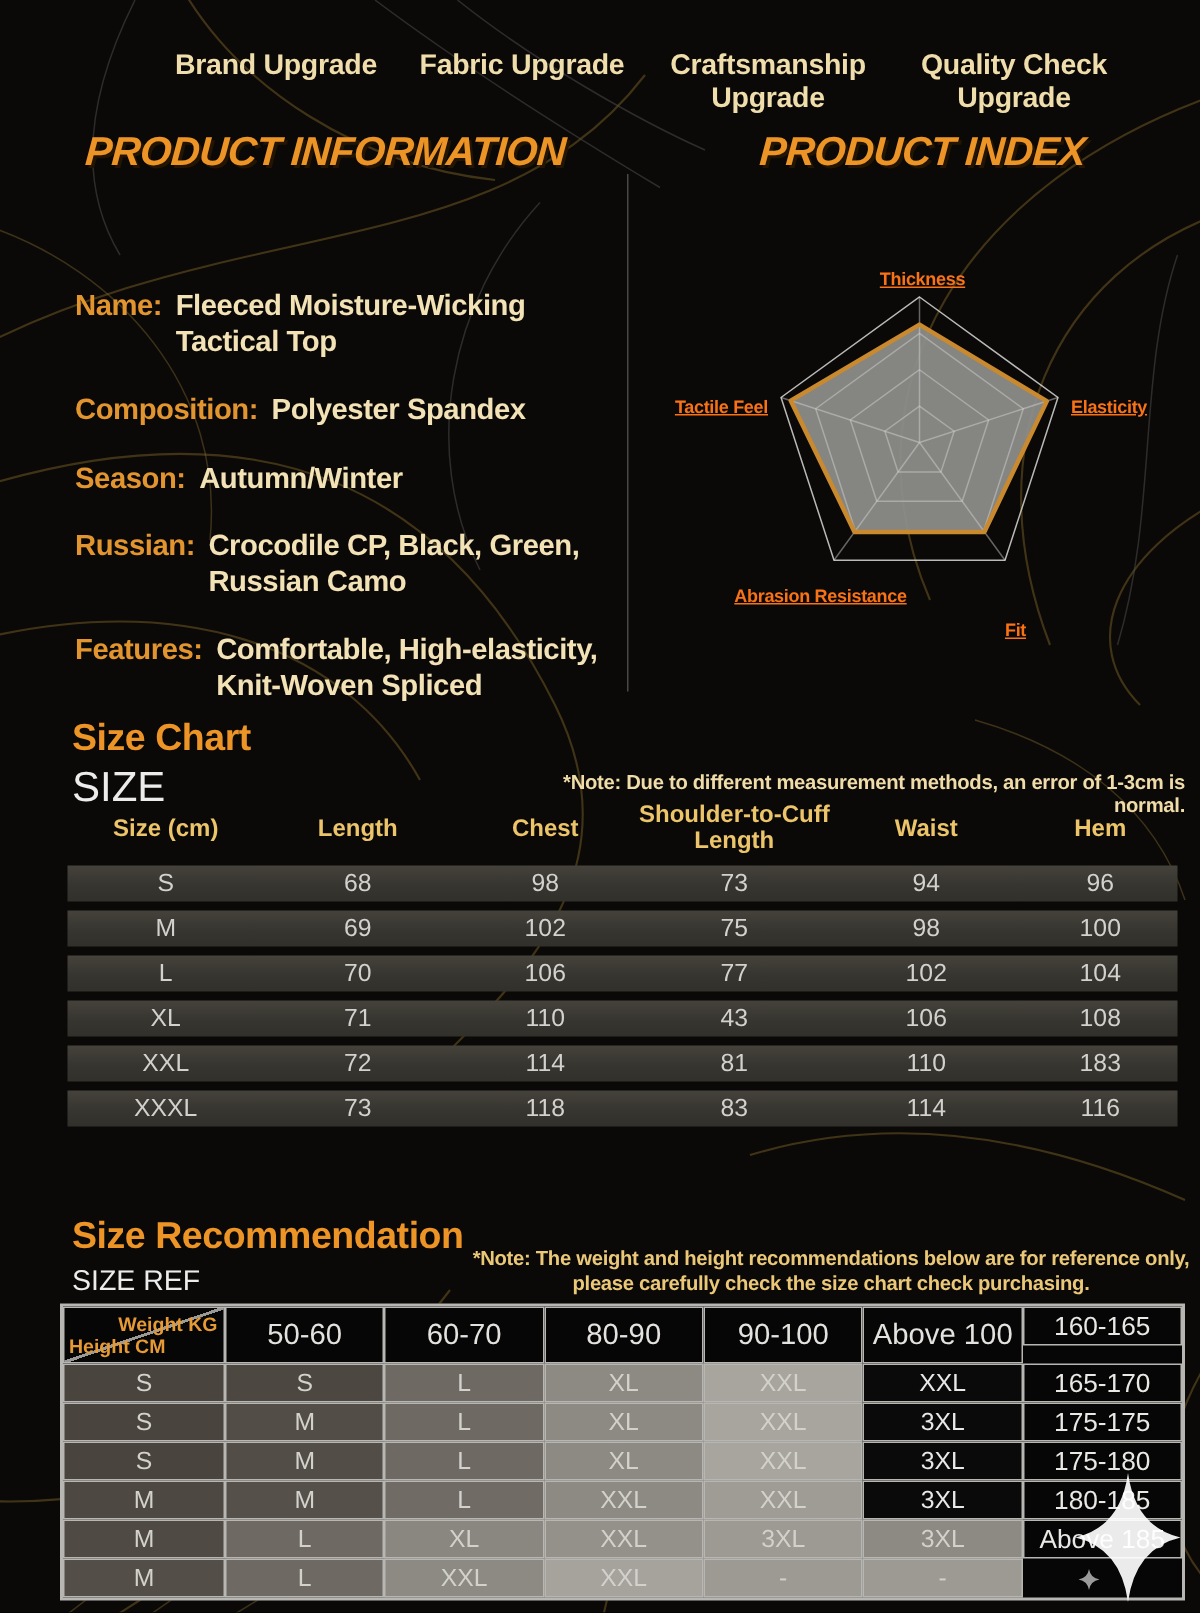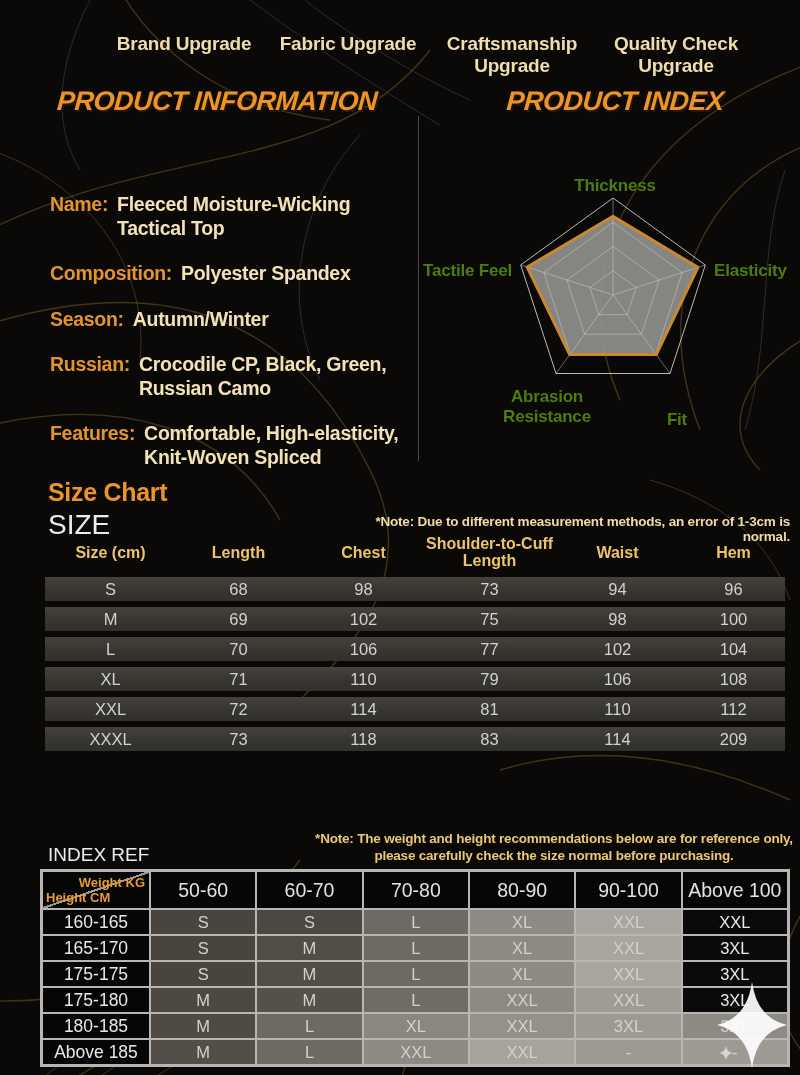--- a/index.html
+++ b/index.html
@@ -24,22 +24,22 @@
   .v-divider{left:418px;top:116px;width:1px;height:345px;background:rgba(160,160,160,.42);}
 
   
   .info-list{left:50px;top:193px;width:390px;display:flex;flex-direction:column;gap:22px;}
   .info-row{display:flex;gap:9px;font-weight:bold;font-size:19.5px;line-height:23.5px;
             letter-spacing:-0.3px;}
   .info-label{color:#e2952f;white-space:nowrap;}
   .info-value{color:#f2e2b6;white-space:pre;}
 
   
-  .radar-label{font-weight:bold;font-size:17px;line-height:20px;color:#4d7c0f;
-               letter-spacing:-0.2px;}
+  .radar-label{font-weight:bold;font-size:12px;line-height:20px;color:#f97316;
+               letter-spacing:-0.2px;text-decoration:underline;}
   .rl-thickness{left:545px;top:176px;width:140px;text-align:center;}
   .rl-elasticity{left:714px;top:261px;}
   .rl-tactile{left:418px;top:261px;width:94px;text-align:right;}
   .rl-abrasion{left:488px;top:387px;width:118px;text-align:center;}
   .rl-fit{left:648px;top:410px;width:58px;text-align:center;}
 
   
   .sec-title{font-weight:bold;font-size:25px;color:#ed9427;letter-spacing:-0.3px;}
   .sec-sub{font-size:28px;color:#ececec;}
   .sec-note{font-weight:bold;font-size:13.5px;color:#efdca8;letter-spacing:-0.2px;}
@@ -201,57 +201,57 @@
             <div>70</div>
             <div>106</div>
             <div>77</div>
             <div>102</div>
             <div>104</div>
           </div>
           <div class="sc-grid sc-row">
             <div>XL</div>
             <div>71</div>
             <div>110</div>
-            <div>79</div>
+            <div>43</div>
             <div>106</div>
             <div>108</div>
           </div>
           <div class="sc-grid sc-row">
             <div>XXL</div>
             <div>72</div>
             <div>114</div>
             <div>81</div>
             <div>110</div>
-            <div>112</div>
+            <div>183</div>
           </div>
           <div class="sc-grid sc-row">
             <div>XXXL</div>
             <div>73</div>
             <div>118</div>
             <div>83</div>
             <div>114</div>
-            <div>209</div>
+            <div>116</div>
           </div>
         </div>
     </div>
 
-    <div class="abs sec-sub" style="left:48px;top:844px;font-size:19px;">INDEX REF</div>
+    <div class="abs sec-title" style="left:48px;top:810px;">Size Recommendation</div>
+    <div class="abs sec-sub" style="left:48px;top:844px;font-size:19px;">SIZE REF</div>
     <div class="abs sec-note" style="left:315px;top:830px;width:478px;text-align:center;line-height:17px;color:#eac878;">
       <div>*Note: The weight and height recommendations below are for reference only,</div>
-      <div>please carefully check the size normal before purchasing.</div>
+      <div>please carefully check the size chart check purchasing.</div>
     </div>
     <div class="abs rec-table">
       <div class="rec-grid" id="rec-grid">
           <div class="rec-cell rec-head-cell rec-corner">
             <span class="corner-top">Weight KG</span>
             <span class="corner-bottom">Height CM</span>
           </div>
           <div class="rec-cell rec-head-cell">50-60</div>
           <div class="rec-cell rec-head-cell">60-70</div>
-          <div class="rec-cell rec-head-cell">70-80</div>
           <div class="rec-cell rec-head-cell">80-90</div>
           <div class="rec-cell rec-head-cell">90-100</div>
           <div class="rec-cell rec-head-cell">Above 100</div>
           <div class="rec-cell rec-height">160-165</div>
           <div class="rec-cell rec-size" style="background: rgb(73, 69, 62); color: rgb(210, 209, 204);">S</div>
           <div class="rec-cell rec-size" style="background: rgb(76, 72, 65); color: rgb(210, 209, 204);">S</div>
           <div class="rec-cell rec-size" style="background: rgb(110, 106, 99); color: rgb(210, 209, 204);">L</div>
           <div class="rec-cell rec-size" style="background: rgb(141, 138, 131); color: rgb(210, 209, 204);">XL</div>
           <div class="rec-cell rec-size" style="background: rgb(168, 165, 158); color: rgb(210, 209, 204);">XXL</div>
           <div class="rec-cell rec-size" style="background: rgb(10, 10, 10); color: rgb(232, 232, 232);">XXL</div>

